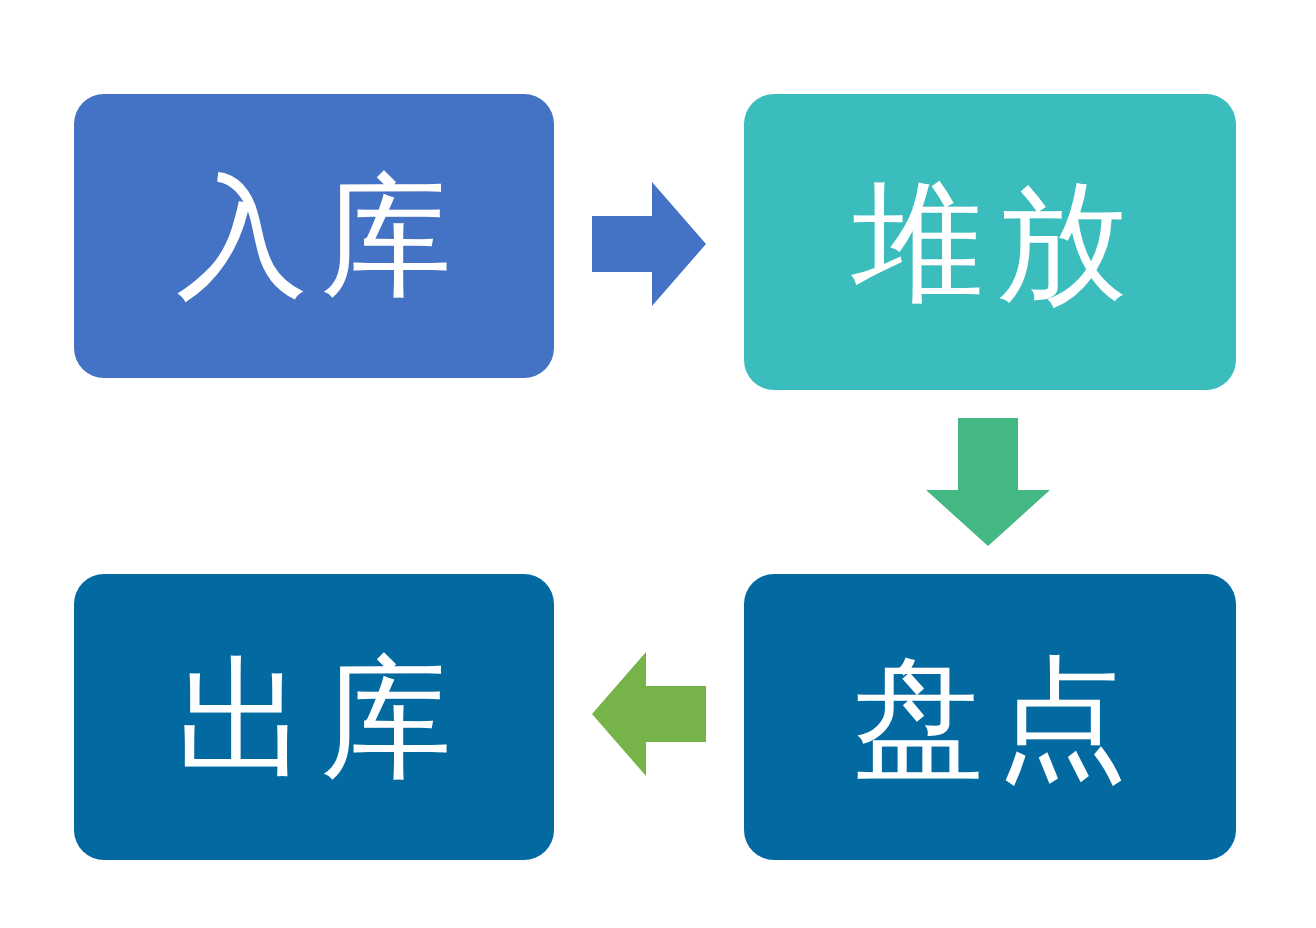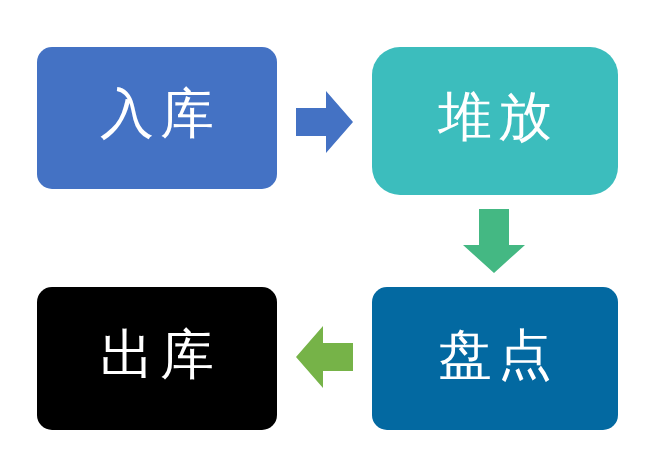--- a/index.html
+++ b/index.html
@@ -20,42 +20,42 @@
   .node {
     position: absolute;
     border-radius: 15px;
     display: flex;
     align-items: center;
     justify-content: center;
     box-sizing: border-box;
   }
   .node-label {
     color: #ffffff;
-    font-family: Liberation Mono, monospace;
-    font-size: 54px;
+    font-family: Liberation Sans, sans-serif;
+    font-size: 66px;
     line-height: 1;
     letter-spacing: 6px;
     text-indent: 6px;
     font-weight: 400;
     white-space: nowrap;
     user-select: none;
   }
   .arrow {
     position: absolute;
   }
   .arrow svg {
     display: block;
     width: 100%;
     height: 100%;
     overflow: visible;
   }
 
   
   #node-inbound  { left: 37px;  top: 47px;  width: 240px; height: 142px; }
-  #node-stacking { left: 372px; top: 47px;  width: 246px; height: 148px; border-radius: 28px; }
+  #node-stacking { left: 372px; top: 47px;  width: 246px; height: 148px; }
   #node-outbound { left: 37px;  top: 287px; width: 240px; height: 143px; }
   #node-count    { left: 372px; top: 287px; width: 246px; height: 143px; }
 
   
   #arrow-inbound-to-stacking { left: 296px; top: 91px;  width: 57px;  height: 62px; }
   #arrow-stacking-to-count   { left: 463px; top: 209px; width: 62px;  height: 64px; }
   #arrow-count-to-outbound   { left: 296px; top: 326px; width: 57px;  height: 62px; }
 </style>
 </head>
 <body>
@@ -67,21 +67,21 @@
   </div>
 
   <div class="node" id="node-stacking" style="background-color: rgb(60, 189, 189);">
     <span class="node-label" style="color: rgb(255, 255, 255);">堆放</span>
   </div>
 
   <div class="node" id="node-count" style="background-color: #0369a1;">
     <span class="node-label" style="color: rgb(255, 255, 255);">盘点</span>
   </div>
 
-  <div class="node" id="node-outbound" style="background-color: #000000;">
+  <div class="node" id="node-outbound" style="background-color: #0369a1;">
     <span class="node-label" style="color: rgb(255, 255, 255);">出库</span>
   </div>
 
   <div class="arrow" id="arrow-inbound-to-stacking">
     <svg viewBox="0 0 57 62" preserveAspectRatio="none">
       <path d="M0,17 L30,17 L30,0 L57,31 L30,62 L30,45 L0,45 Z" fill="#4472C4"></path>
     </svg>
   </div>
 
   <div class="arrow" id="arrow-stacking-to-count">

